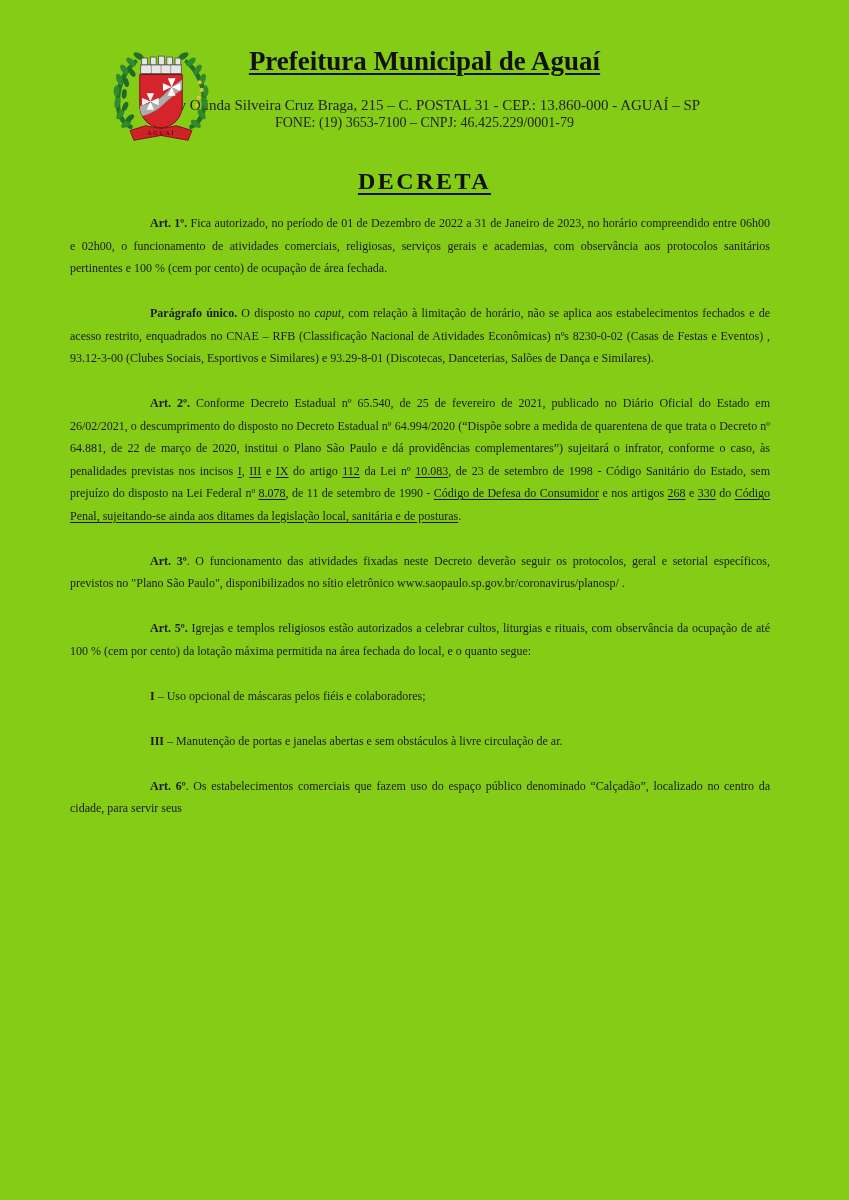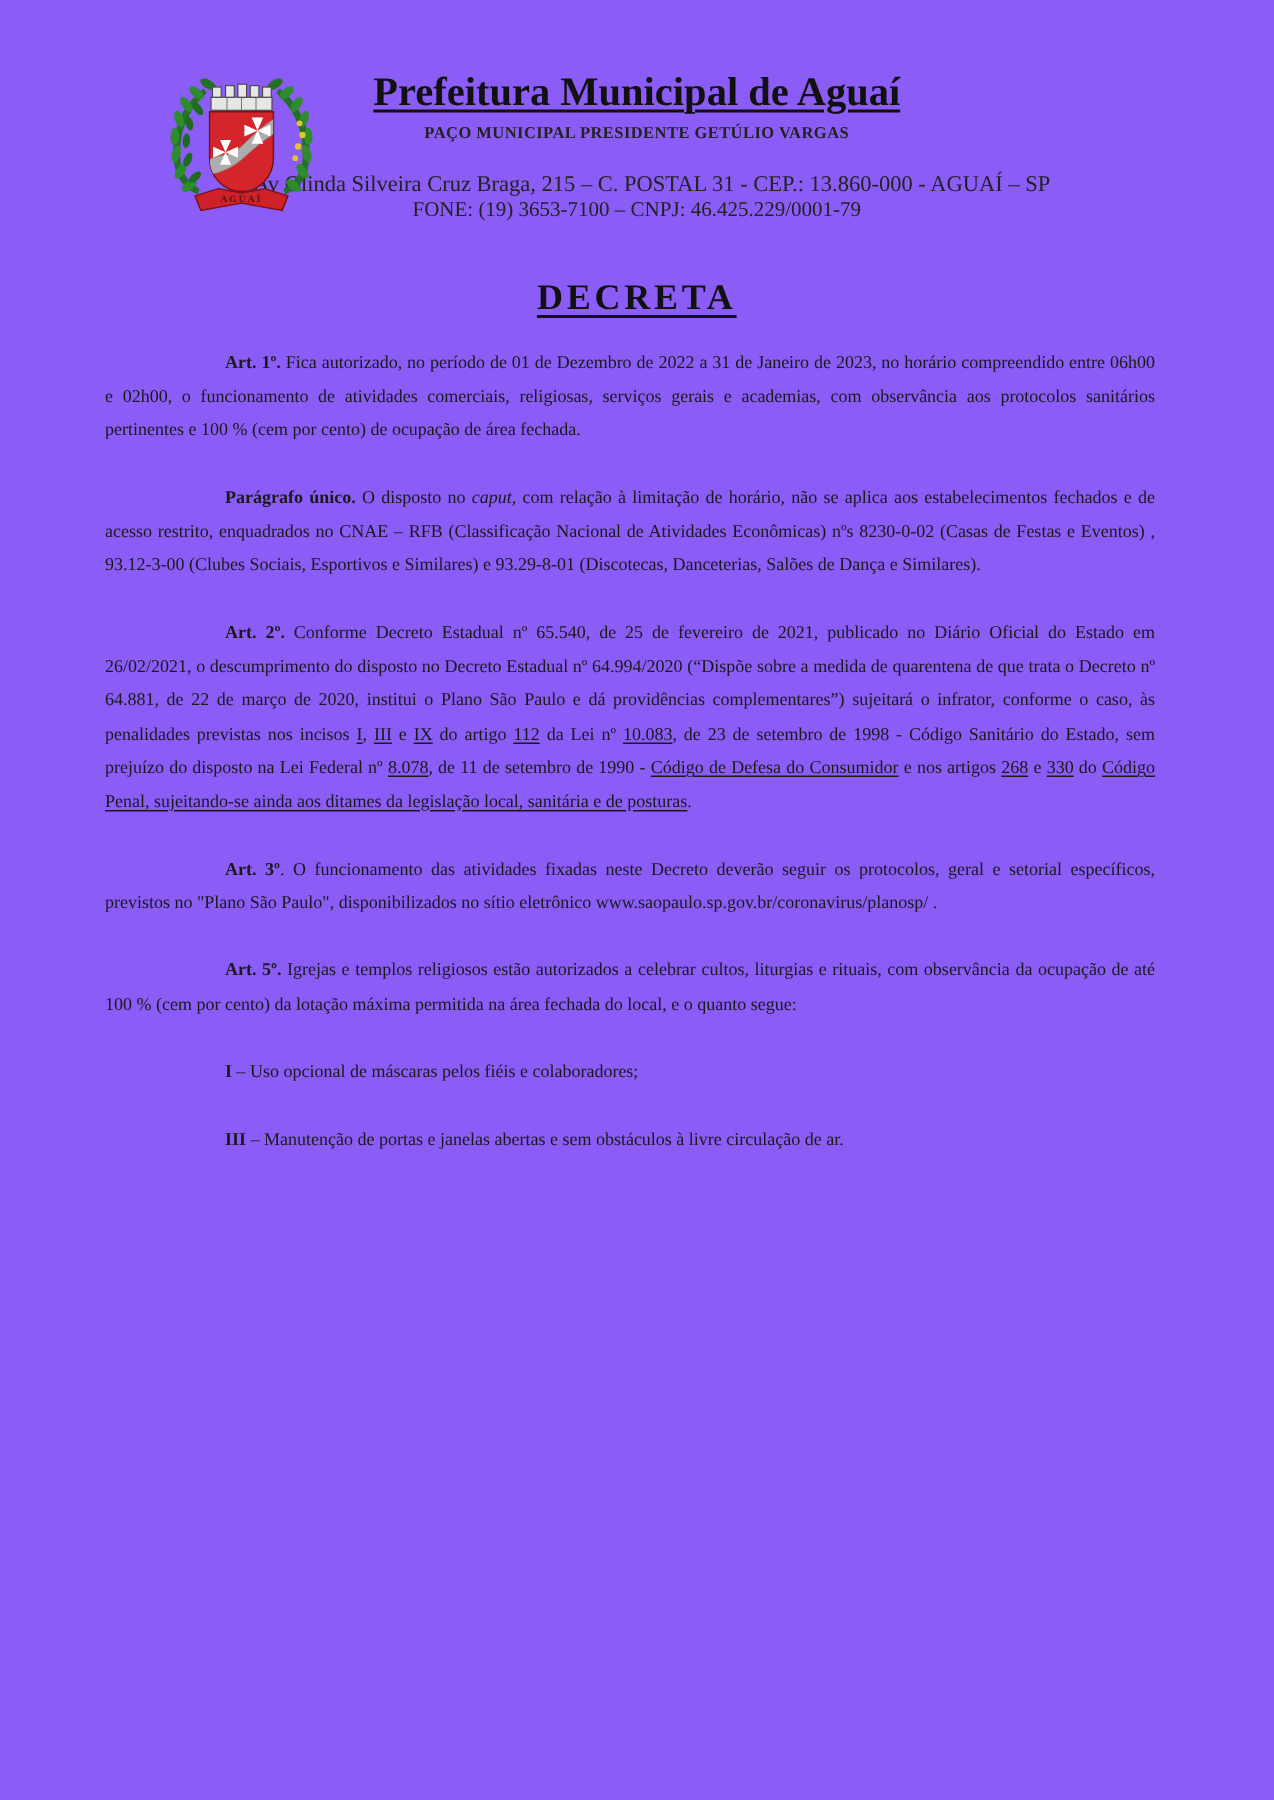--- a/index.html
+++ b/index.html
@@ -1,19 +1,19 @@
 <!DOCTYPE html>
 <html lang="pt"><head>
 <meta charset="utf-8">
 <style>
   html,body { margin:0; padding:0; background:#ffffff; }
   .page {
     position:relative;
     width:849px; height:1200px;
-    background:#8b5cf6;
+    background:#84cc16;
     color:#1a1a1a;
     font-family:"Liberation Serif","DejaVu Serif",serif;
     overflow:hidden;
   }
   
   .letterhead { position:relative; padding-top:46px; text-align:center; }
   .coat { position:absolute; left:102px; top:30px; width:118px; height:118px; }
   .muni-title {
     margin:0; font-size:27px; font-weight:bold; line-height:1.15;
     text-decoration:underline; text-decoration-thickness:2px; text-underline-offset:3px;
@@ -117,30 +117,30 @@
         </g>
 
         <g>
           <path d="M28,104 L44,99 L60,102 L76,99 L92,104 L88,114 L60,109 L32,114 Z" fill="#ce2128" stroke="#7a1114" stroke-width="1"></path>
           <text x="60" y="108.5" text-anchor="middle" font-size="6.5" letter-spacing="1.5" fill="#5e1212" font-family="Liberation Serif, serif" font-weight="bold">AGUAÍ</text>
         </g>
       </svg>
     </div>
 
     <h1 class="muni-title">Prefeitura Municipal de Aguaí</h1>
-    <div class="head-line1">PAÇO MUNICIPAL PRESIDENTE GETÚLIO VARGAS</div>
     <div class="head-line2">Av Olinda Silveira Cruz Braga, 215 – C. POSTAL 31 - CEP.: 13.860-000 - AGUAÍ – SP</div>
     <div class="head-line3">FONE: (19) 3653-7100 – CNPJ: 46.425.229/0001-79</div>
   </header>
 
   <h2 class="decreta">DECRETA</h2>
 
   <main class="doc-body" id="doc-body">
       <p class="para"><span class="b">Art. 1º.</span><span>  Fica autorizado, no período de 01 de Dezembro de 2022  a 31 de Janeiro de 2023, no horário compreendido entre 06h00 e 02h00, o funcionamento de atividades comerciais, religiosas, serviços gerais e academias, com observância aos protocolos sanitários pertinentes e 100 % (cem por cento) de ocupação de área fechada.</span></p>
       <p class="para"><span class="b">Parágrafo único.</span><span> O disposto no </span><span class="i">caput,</span><span> com relação à limitação de horário, não se aplica aos estabelecimentos fechados e de acesso restrito, enquadrados no CNAE – RFB (Classificação Nacional de Atividades Econômicas) nºs 8230-0-02 (Casas de Festas e Eventos) , 93.12-3-00 (Clubes Sociais, Esportivos e Similares) e 93.29-8-01 (Discotecas, Danceterias, Salões de Dança e Similares).</span></p>
       <p class="para"><span class="b">Art. 2º.</span><span> Conforme Decreto Estadual nº 65.540, de 25 de fevereiro de 2021, publicado no Diário Oficial do Estado em 26/02/2021, o descumprimento do disposto no Decreto Estadual nº 64.994/2020 (“Dispõe sobre a medida de quarentena de que trata o Decreto nº 64.881, de 22 de março de 2020, institui o Plano São Paulo e dá providências complementares”) sujeitará o infrator, conforme o caso, às penalidades previstas nos incisos </span><span class="u">I</span><span>, </span><span class="u">III</span><span> e </span><span class="u">IX</span><span> do artigo </span><span class="u">112</span><span> da Lei nº </span><span class="u">10.083</span><span>, de 23 de setembro de 1998 - Código Sanitário do Estado, sem prejuízo do disposto na Lei Federal nº </span><span class="u">8.078</span><span>, de 11 de setembro de 1990 - </span><span class="u">Código de Defesa do Consumidor</span><span> e nos artigos </span><span class="u">268</span><span> e </span><span class="u">330</span><span> do </span><span class="u">Código Penal, sujeitando-se ainda aos ditames da legislação local, sanitária e de posturas</span><span>.</span></p>
       <p class="para"><span class="b">Art. 3º</span><span>.  O funcionamento das atividades fixadas neste Decreto deverão seguir os protocolos, geral e setorial específicos, previstos no "Plano São Paulo", disponibilizados no sítio eletrônico www.saopaulo.sp.gov.br/coronavirus/planosp/ .</span></p>
       <p class="para"><span class="b">Art. 5º.</span><span> Igrejas e templos religiosos estão autorizados a celebrar cultos, liturgias e rituais, com observância da ocupação de até 100 % (cem por cento) da lotação máxima permitida na área fechada do local, e o quanto segue:</span></p>
       <p class="para"><span class="b">I</span><span> – Uso opcional de máscaras pelos fiéis e colaboradores;</span></p>
       <p class="para"><span class="b">III</span><span> – Manutenção de portas e janelas abertas e sem obstáculos à livre circulação de ar.</span></p>
+      <p class="para"><span class="b">Art. 6º</span><span>. Os estabelecimentos comerciais que fazem uso do espaço público denominado “Calçadão”, localizado no centro da cidade, para servir seus</span></p>
     </main>
 
 </div>
 
 </body></html>

